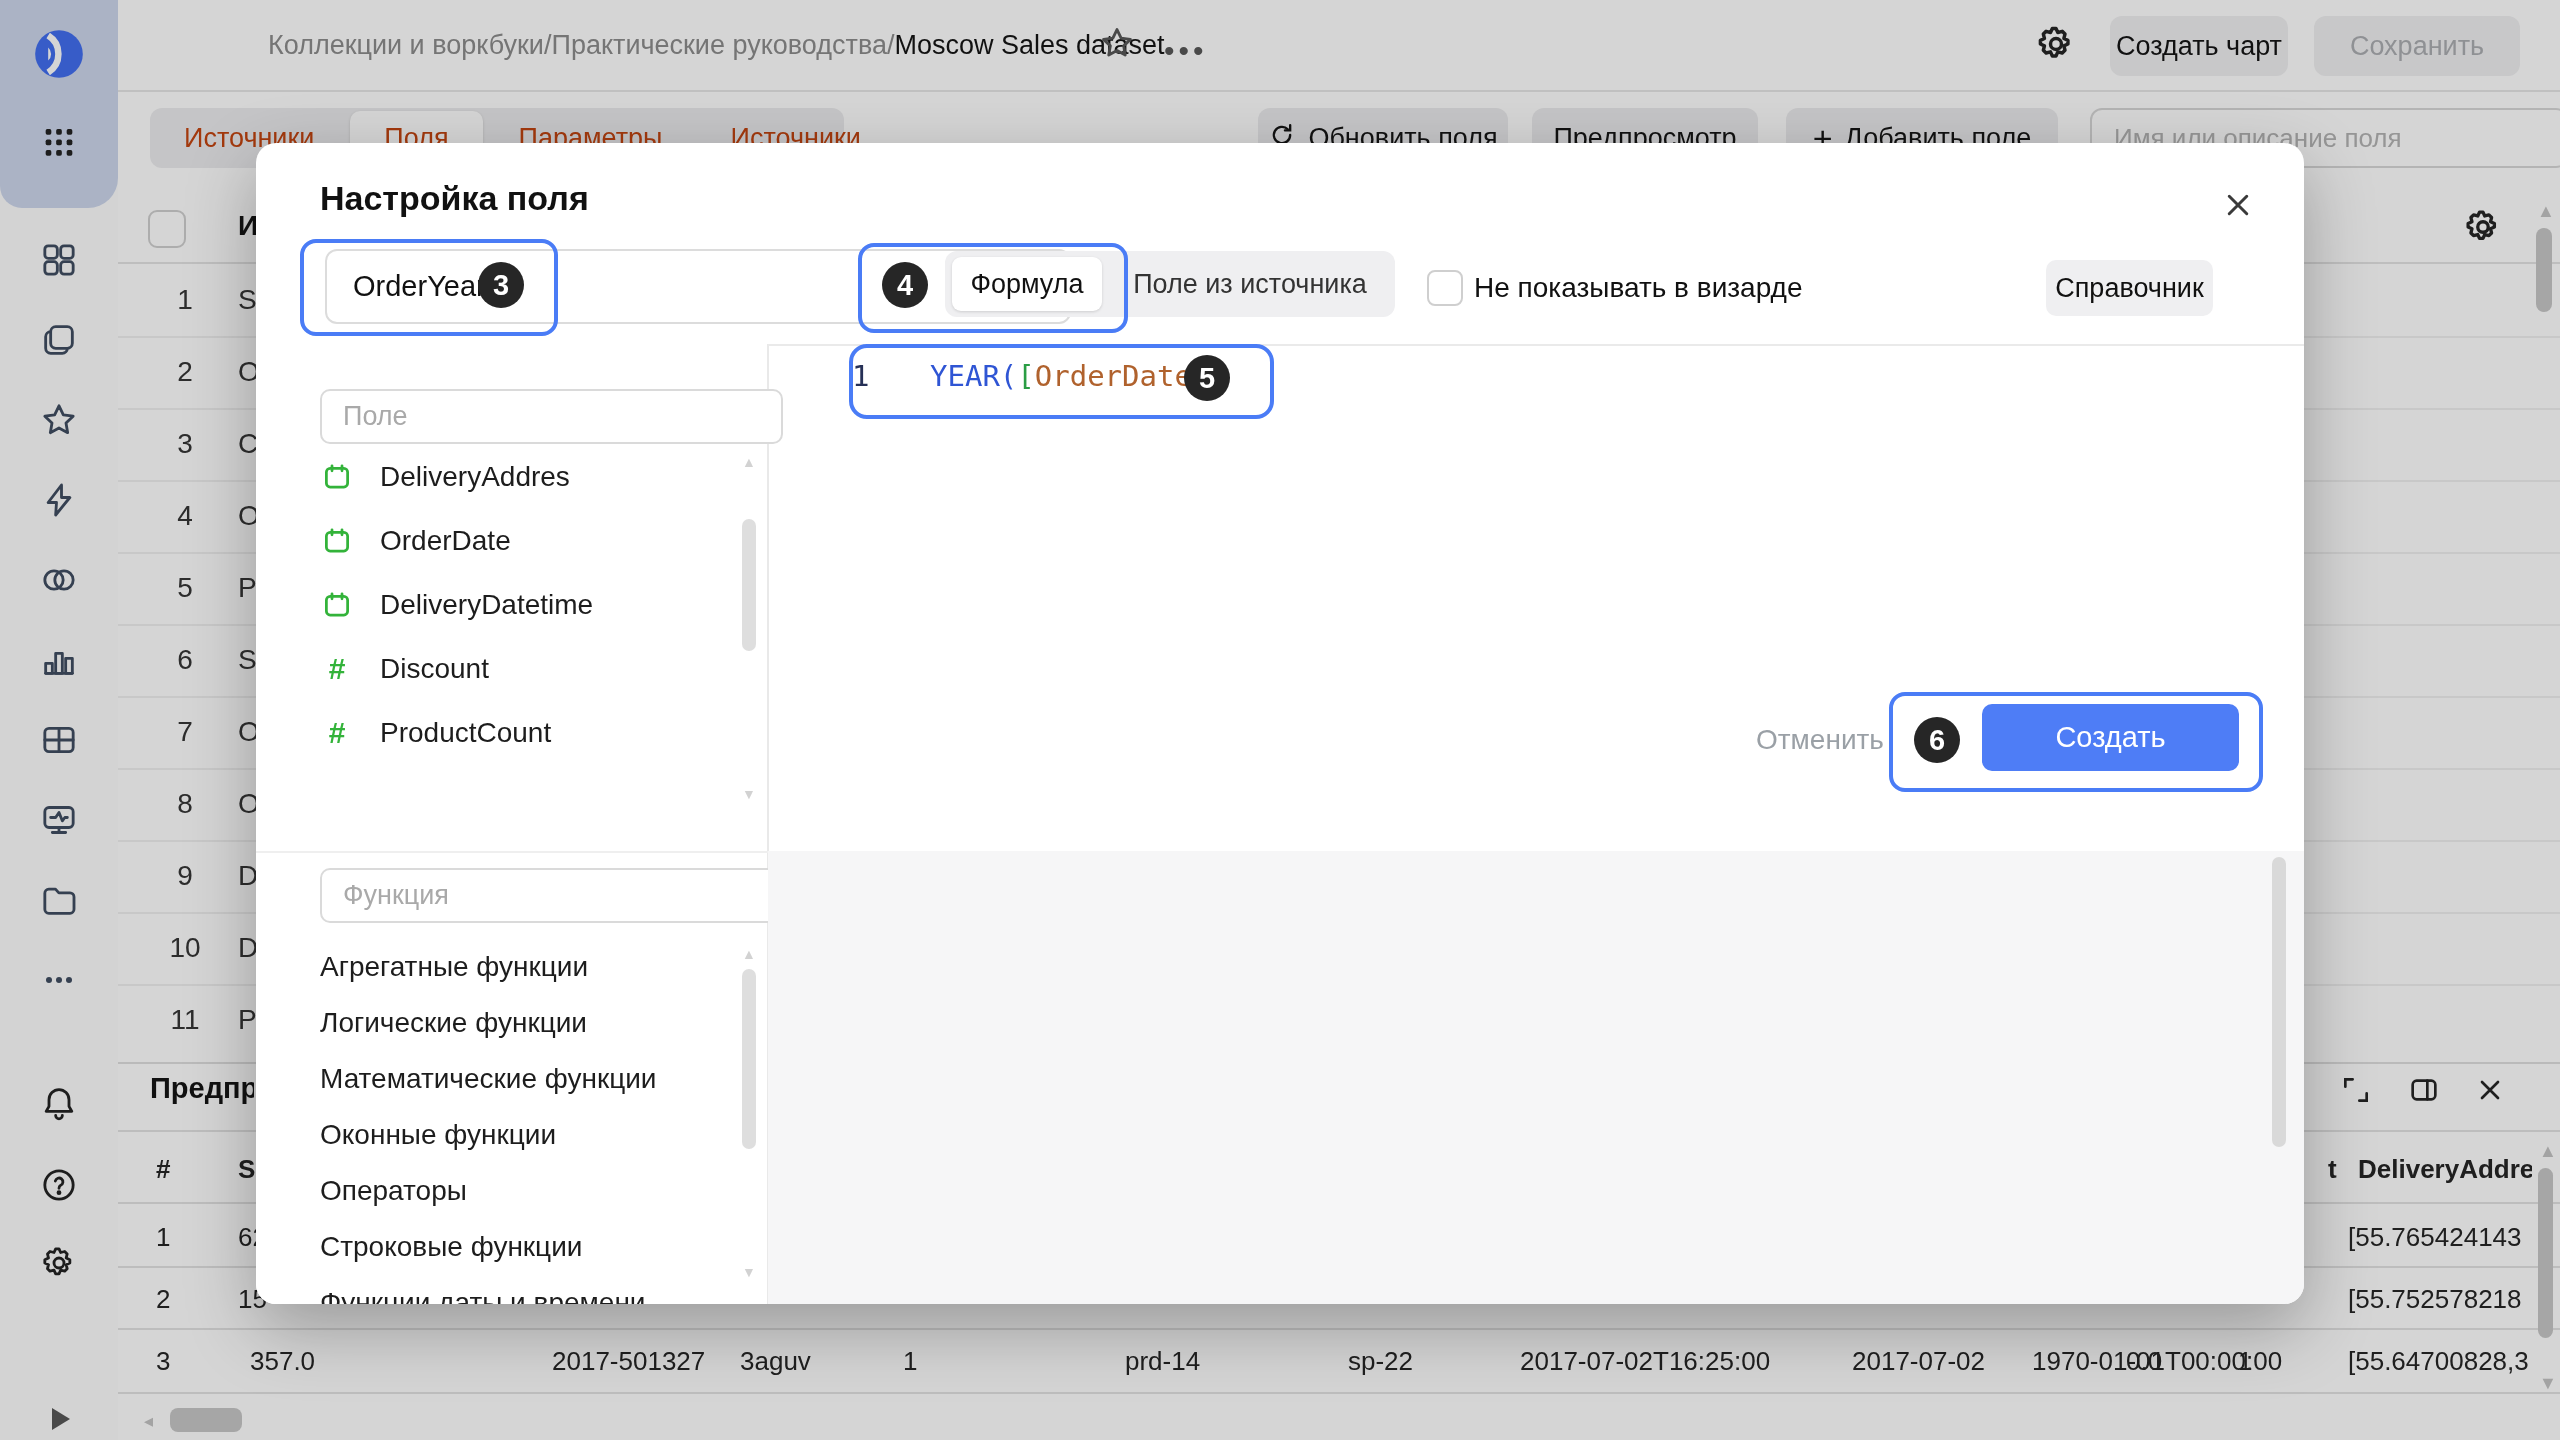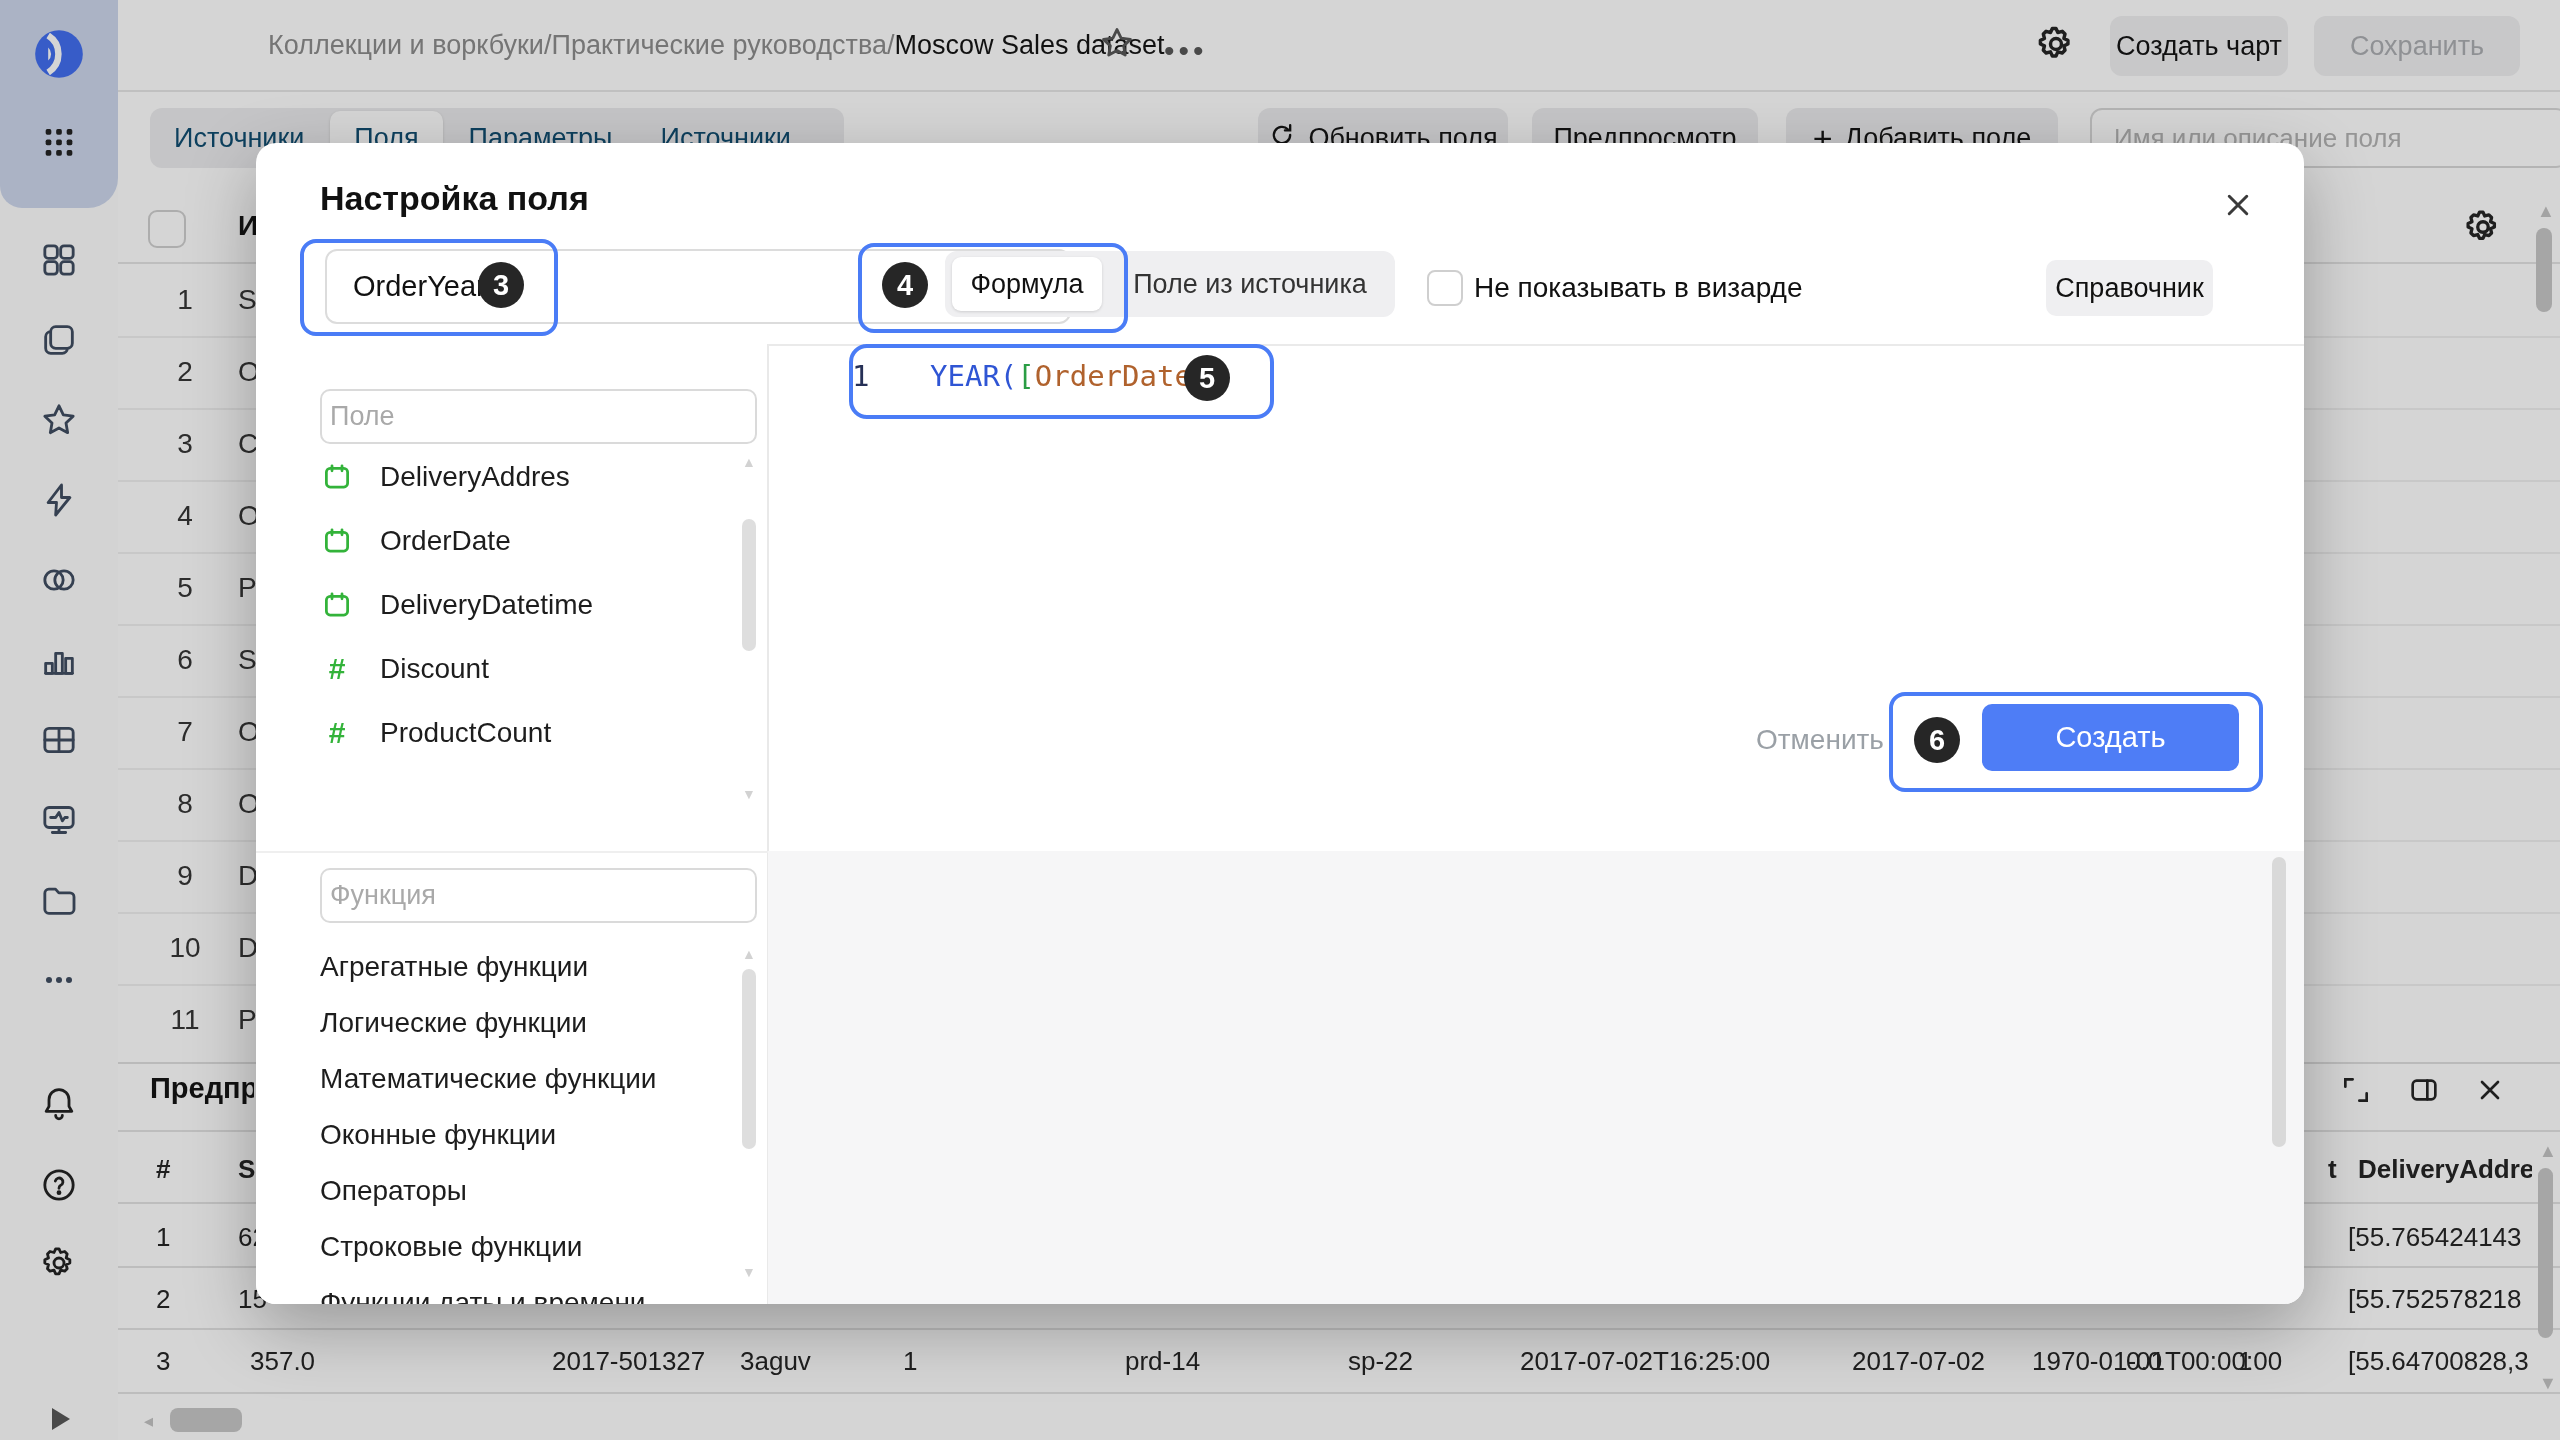--- a/index.html
+++ b/index.html
@@ -13,21 +13,21 @@
   .nav-ic svg{width:40px;height:40px;stroke:#3c4a5e;fill:none;stroke-width:1.7;stroke-linecap:round;stroke-linejoin:round;}
   .nav-ic.dark svg{stroke:#1f1f1f;}
   
   .header{left:118px;top:0;width:2442px;height:90px;background:#fff;border-bottom:2px solid #e6e6e6;}
   .crumbs{left:150px;top:0;height:90px;display:flex;align-items:center;font-size:27px;color:#8a8a8a;gap:0;}
   .crumb-last{color:#111;}
   .hbtn{top:16px;height:60px;background:#efeff1;border-radius:12px;border:none;font-size:27px;
         font-family:inherit;display:flex;align-items:center;justify-content:center;cursor:pointer;}
   
   .seg-wrap{left:150px;top:108px;width:694px;height:60px;background:#ececee;border-radius:12px;display:flex;align-items:center;}
-  .seg{font-size:27px;color:#0c4a6e;padding:0 24px;height:60px;display:flex;align-items:center;}
+  .seg{font-size:27px;color:#c2410c;padding:0 34px;height:60px;display:flex;align-items:center;}
   .seg.active{background:#fff;border-radius:10px;height:54px;margin:0 2px;box-shadow:0 1px 3px rgba(0,0,0,.15);}
   .tbtn{top:108px;height:60px;background:#ececee;border-radius:12px;font-size:27px;color:#111;
         display:flex;align-items:center;justify-content:center;gap:12px;}
   .tsearch{top:108px;left:2090px;width:430px;height:56px;border:2px solid #d7d7d7;border-radius:12px;
            font-size:26px;padding:0 22px;color:#555;font-family:inherit;background:#fff;}
   .tsearch::placeholder{color:#b2b2b2;}
   
   .chk{width:34px;height:34px;border:2px solid #cfcfcf;border-radius:9px;background:#fff;}
   .mt-row{left:118px;width:2442px;height:72px;border-bottom:2px solid #efefef;font-size:28px;color:#333;}
   .mt-num{position:absolute;left:42px;top:0;height:72px;width:50px;display:flex;align-items:center;justify-content:center;}
@@ -57,21 +57,21 @@
   .m-seg-wrap{left:689px;top:108px;width:450px;height:66px;background:#efeff1;border-radius:12px;}
   .m-seg-active{left:696px;top:114px;width:150px;height:54px;background:#fff;border-radius:9px;
                 box-shadow:0 1px 3px rgba(0,0,0,.14);display:flex;align-items:center;justify-content:center;font-size:27px;color:#111;}
   .m-seg-label{left:856px;top:108px;width:276px;height:66px;display:flex;align-items:center;justify-content:center;font-size:27px;color:#333;}
   .m-chk{left:1171px;top:127px;width:32px;height:32px;border:2px solid #cfcfcf;border-radius:8px;background:#fff;}
   .m-chk-label{left:1218px;top:129px;font-size:28px;color:#111;}
   .m-ref{left:1790px;top:117px;width:167px;height:56px;background:#efeff1;border-radius:10px;
          display:flex;align-items:center;justify-content:center;font-size:27px;color:#111;cursor:pointer;}
   .m-left{left:0;top:201px;width:511px;height:960px;border-right:2px solid #e9e9e9;background:#fff;}
   .m-search{left:64px;width:417px;height:51px;border:2px solid #dadada;border-radius:10px;font-size:27px;
-            color:#111;padding:0 8px;font-family:inherit;}
+            color:#111;padding:0 21px;font-family:inherit;}
   .m-search::placeholder{color:#a9a9a9;}
   .f-item{left:0;width:470px;height:64px;display:flex;align-items:center;cursor:pointer;}
   .f-ic{position:absolute;left:64px;width:34px;height:34px;display:flex;align-items:center;justify-content:center;}
   .f-ic svg{width:30px;height:30px;stroke:#33b33a;fill:none;stroke-width:2.2;stroke-linecap:round;stroke-linejoin:round;}
   .f-hash{color:#33b33a;font-size:30px;font-weight:bold;}
   .f-label{position:absolute;left:124px;font-size:28px;color:#1d1d1d;}
   .fn-item{left:64px;width:420px;height:56px;display:flex;align-items:center;font-size:28px;color:#1d1d1d;cursor:pointer;}
   .m-editor-line{left:512px;top:201px;width:1536px;border-top:2px solid #eaeaea;}
   .code{font-family:"DejaVu Sans Mono",monospace;font-size:29px;}
   .tok-kw{color:#2f55d4;} .tok-br{color:#2a9d44;} .tok-field{color:#b0622d;}

